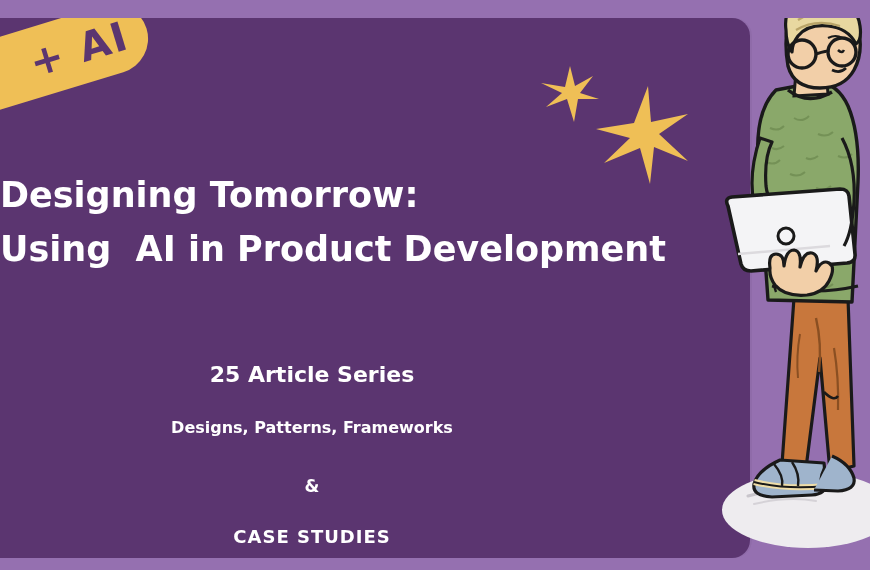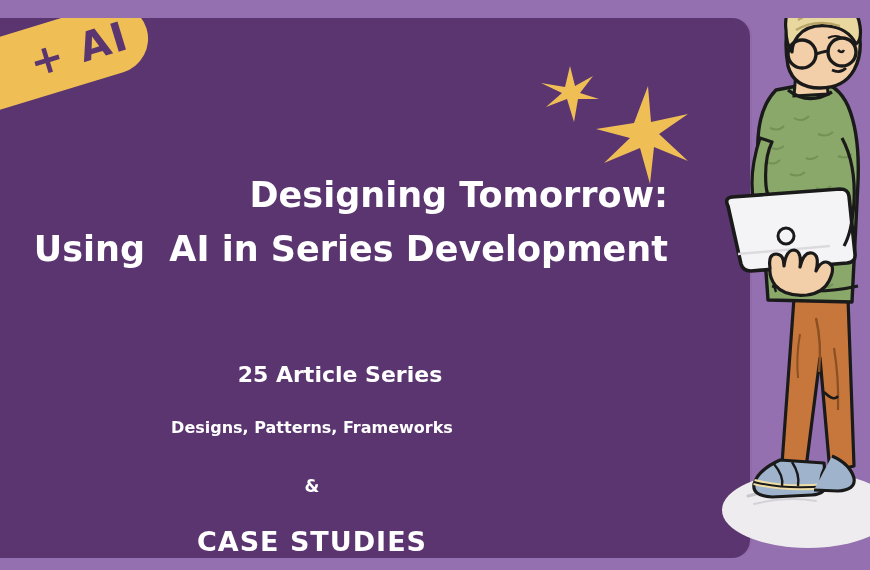--- a/index.html
+++ b/index.html
@@ -67,40 +67,39 @@
     top: 0;
     width: 668px;
     height: 570px;
     pointer-events: none;
   }
   .title {
     position: absolute;
     left: 0;
     top: 168px;
     width: 668px;
-    text-align: right;
+    text-align: left;
     color: #ffffff;
     font-size: 35px;
     font-weight: bold;
     line-height: 54px;
     letter-spacing: 0px;
     font-family: "DejaVu Sans", sans-serif;
     white-space: pre;
   }
   .series-count {
     position: absolute;
     left: 0;
     top: 362px;
     width: 624px;
     text-align: center;
     color: #ffffff;
     font-size: 22px;
     font-weight: bold;
     font-family: "DejaVu Sans", sans-serif;
-    margin-left: 28px;
   }
   .topics {
     position: absolute;
     left: 0;
     top: 418px;
     width: 624px;
     text-align: center;
     color: #ffffff;
     font-size: 16px;
     font-weight: bold;
@@ -117,21 +116,21 @@
     font-weight: bold;
     font-family: "DejaVu Sans", sans-serif;
   }
   .case-studies {
     position: absolute;
     left: 0;
     top: 526px;
     width: 624px;
     text-align: center;
     color: #ffffff;
-    font-size: 27px;
+    font-size: 18px;
     font-weight: bold;
     letter-spacing: 1px;
     font-family: "DejaVu Sans", sans-serif;
   }
   
   .character {
     position: absolute;
     right: 0;
     bottom: 12px;
     width: 150px;
@@ -164,21 +163,21 @@
 
   <svg class="sparkle sparkle-small" width="58" height="56" viewBox="0 0 58 56">
     <path d="M29 0 L34 20 L52 10 L39 27 L58 33 L37 33 L33 56 L26 33 L5 41 L21 27 L0 17 L24 21 Z" fill="#efbf56"></path>
   </svg>
 
   <svg class="sparkle sparkle-large" width="92" height="98" viewBox="0 0 92 98">
     <path d="M52 0 L55 36 L92 28 L63 48 L92 75 L58 61 L54 98 L44 62 L8 77 L34 52 L0 43 L38 37 Z" fill="#efbf56"></path>
   </svg>
 
   <div class="text-block">
-    <div class="title"><span>Designing Tomorrow:</span><br><span>Using  AI in Series Development</span></div>
+    <div class="title"><span>Designing Tomorrow:</span><br><span>Using  AI in Product Development</span></div>
     <div class="series-count">25 Article Series</div>
     <div class="topics">Designs, Patterns, Frameworks</div>
     <div class="ampersand">&amp;</div>
     <div class="case-studies">CASE STUDIES</div>
   </div>
 
   <div class="character">
     <svg width="150" height="560" viewBox="0 0 150 560">
 
       <ellipse cx="88" cy="512" rx="86" ry="38" fill="#eeecef"></ellipse>

